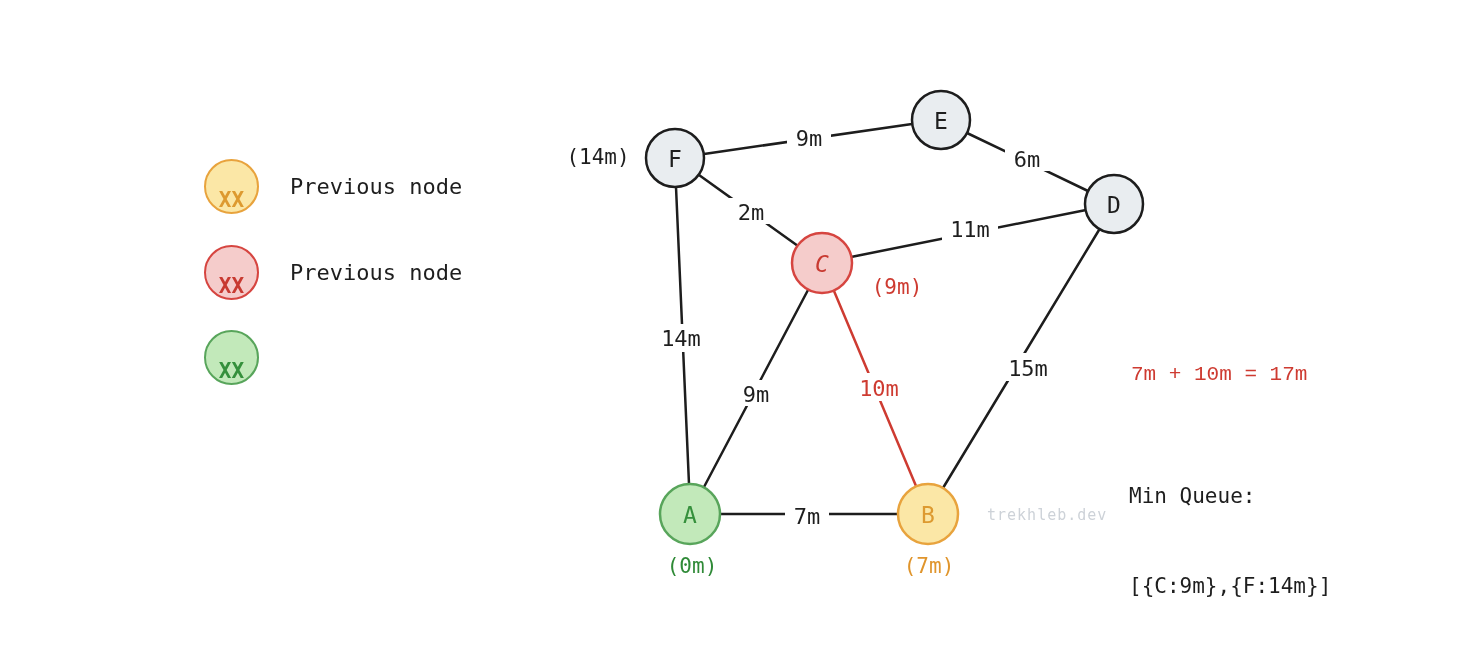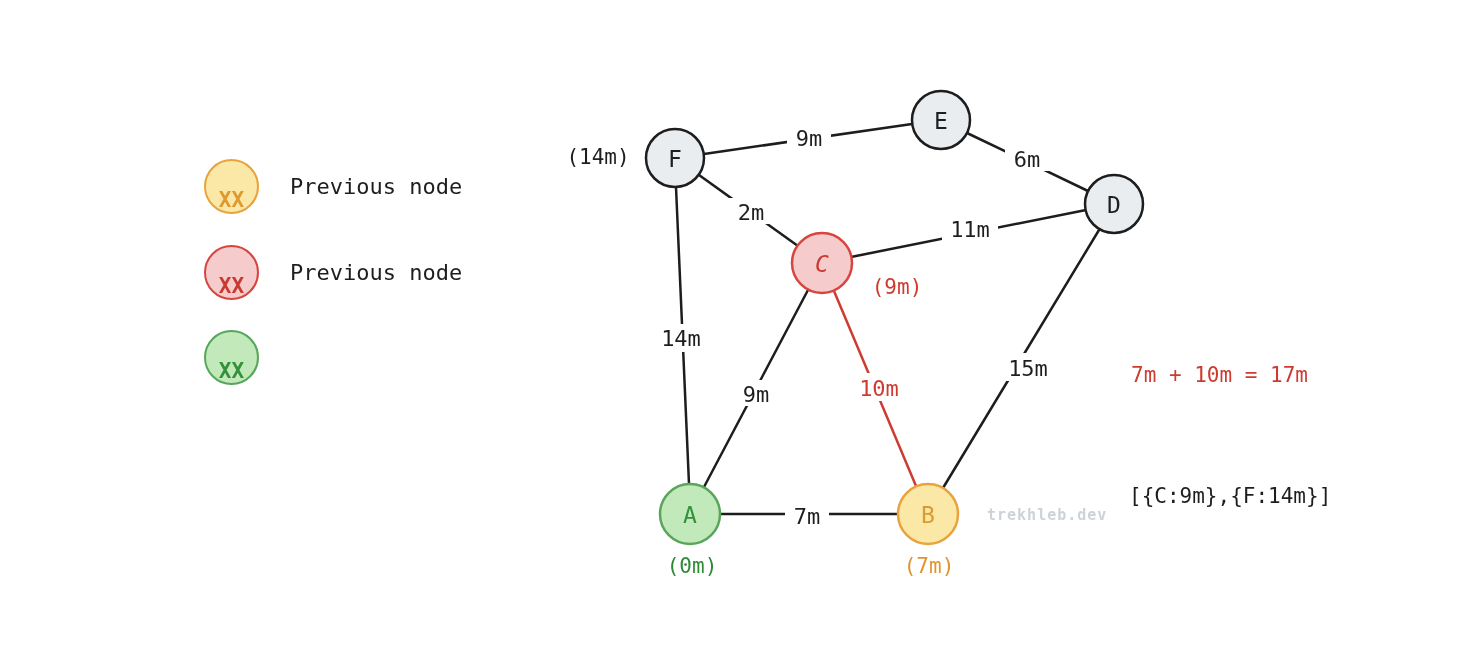--- a/index.html
+++ b/index.html
@@ -51,29 +51,29 @@
     font-family:"DejaVu Sans Mono", monospace; font-size:21px;
     text-anchor:middle; dominant-baseline:central; fill:#1e1e1e;
   }
   .dist.current  { fill:#ce3b31; }
   .dist.visited  { fill:#2f8a37; }
   .dist.previous { fill:#e0952c; }
 
   
   .calc-block {
     position:absolute; left:1131px; top:300px;
-    color:#ce3b31; font-size:21px; line-height:30px; white-space:pre;
+    color:#ce3b31; font-size:21px; line-height:30px; white-space:pre;font-family:Liberation Mono, monospace;
   }
   .queue-block {
     position:absolute; left:1129px; top:421px;
     color:#1e1e1e; font-size:21px; line-height:30px; white-space:pre;
   }
   .watermark {
     position:absolute; left:987px; top:506px;
-    color:#cdd2d8; font-size:15px; letter-spacing:1px;font-weight:bold;
+    color:#cdd2d8; font-size:15px; letter-spacing:1px;
   }
 </style>
 </head>
 <body>
 
 <div class="canvas">
 
   <div>
     <div class="legend-row r0">
       <span class="legend-circle previous">
@@ -155,18 +155,19 @@
     <text class="dist current" x="897" y="287">(9m)</text>
     <text class="dist visited" x="692" y="566">(0m)</text>
     <text class="dist previous" x="929" y="566">(7m)</text>
   </svg>
 
   <div class="calc-block">
     <div>7m + 10m = 17m</div>
   </div>
 
   <div class="queue-block">
+    <div>Min Queue:</div>
     <div>[{C:9m},{F:14m}]</div>
   </div>
 
   <div class="watermark">trekhleb.dev</div>
 
 </div>
 
 </body></html>

